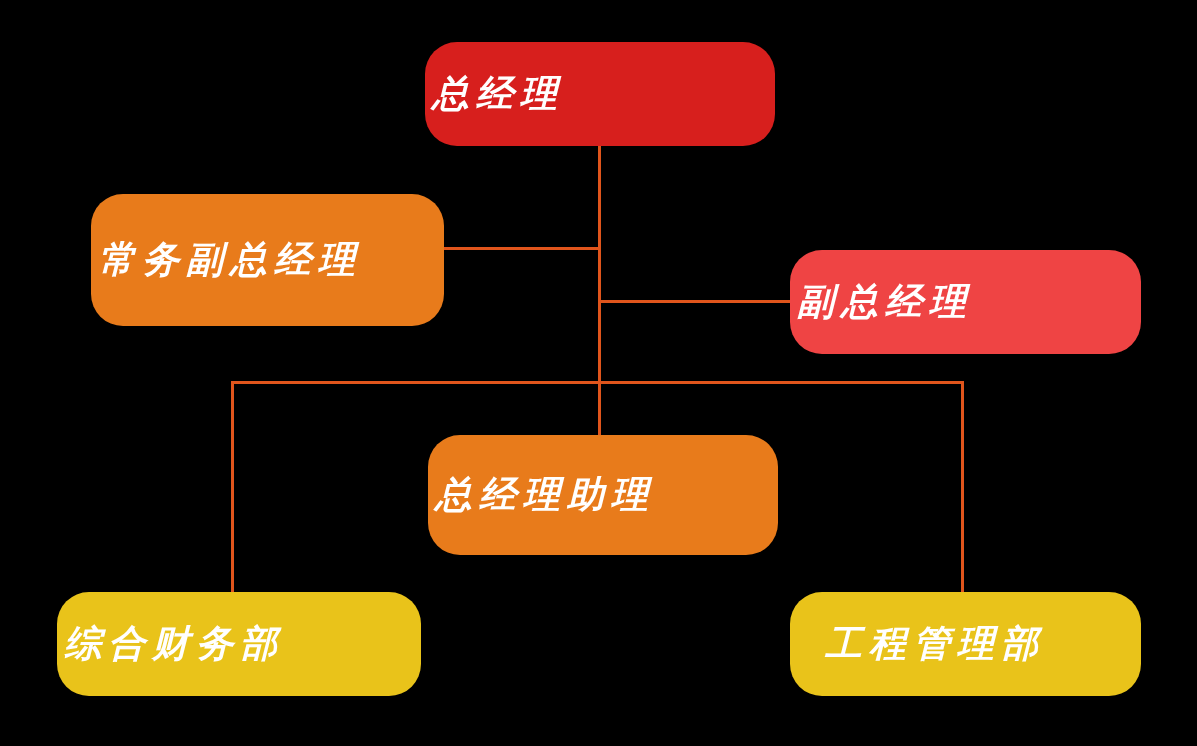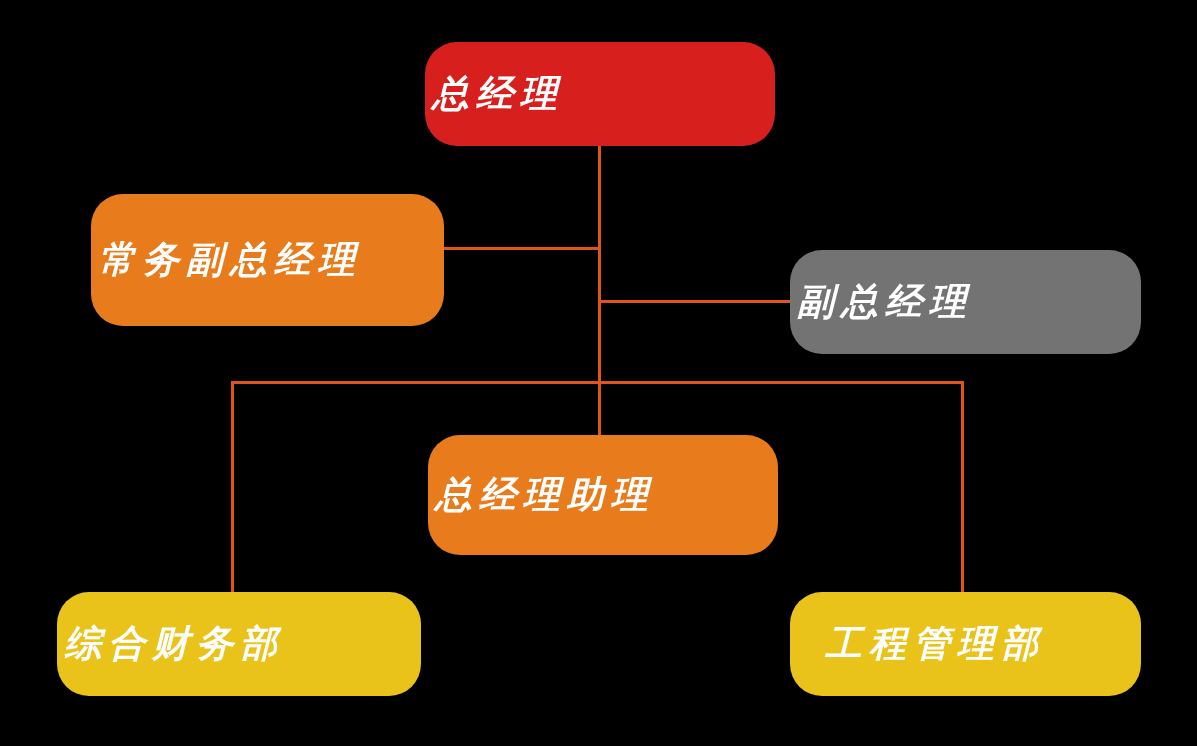--- a/index.html
+++ b/index.html
@@ -54,21 +54,21 @@
   <div class="line v" style="left: 961px; top: 381px; height: 211px; background-color: rgb(224, 85, 28);"></div>
 
   <div class="node" style="left: 425px; top: 42px; width: 350px; height: 104px; background-color: rgb(215, 31, 29);">
     <span>总经理</span>
   </div>
 
   <div class="node" style="left: 57px; top: 194px; width: 353px; height: 132px; background-color: rgb(232, 123, 27); margin-left: 34px;">
     <span>常务副总经理</span>
   </div>
 
-  <div class="node" style="left: 790px; top: 250px; width: 351px; height: 104px; background-color: #737373;">
+  <div class="node" style="left: 790px; top: 250px; width: 351px; height: 104px; background-color: #ef4444;">
     <span>副总经理</span>
   </div>
 
   <div class="node" style="left: 428px; top: 435px; width: 350px; height: 120px; background-color: rgb(232, 123, 27);">
     <span>总经理助理</span>
   </div>
 
   <div class="node" style="left: 57px; top: 592px; width: 364px; height: 104px; background-color: rgb(233, 195, 26);">
     <span>综合财务部</span>
   </div>

